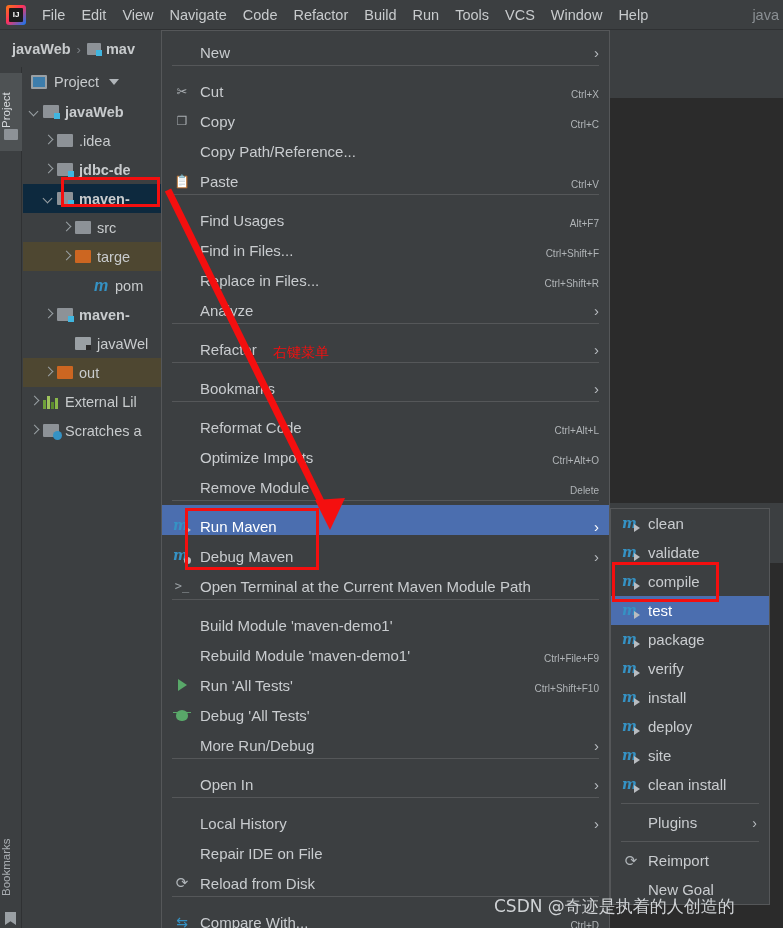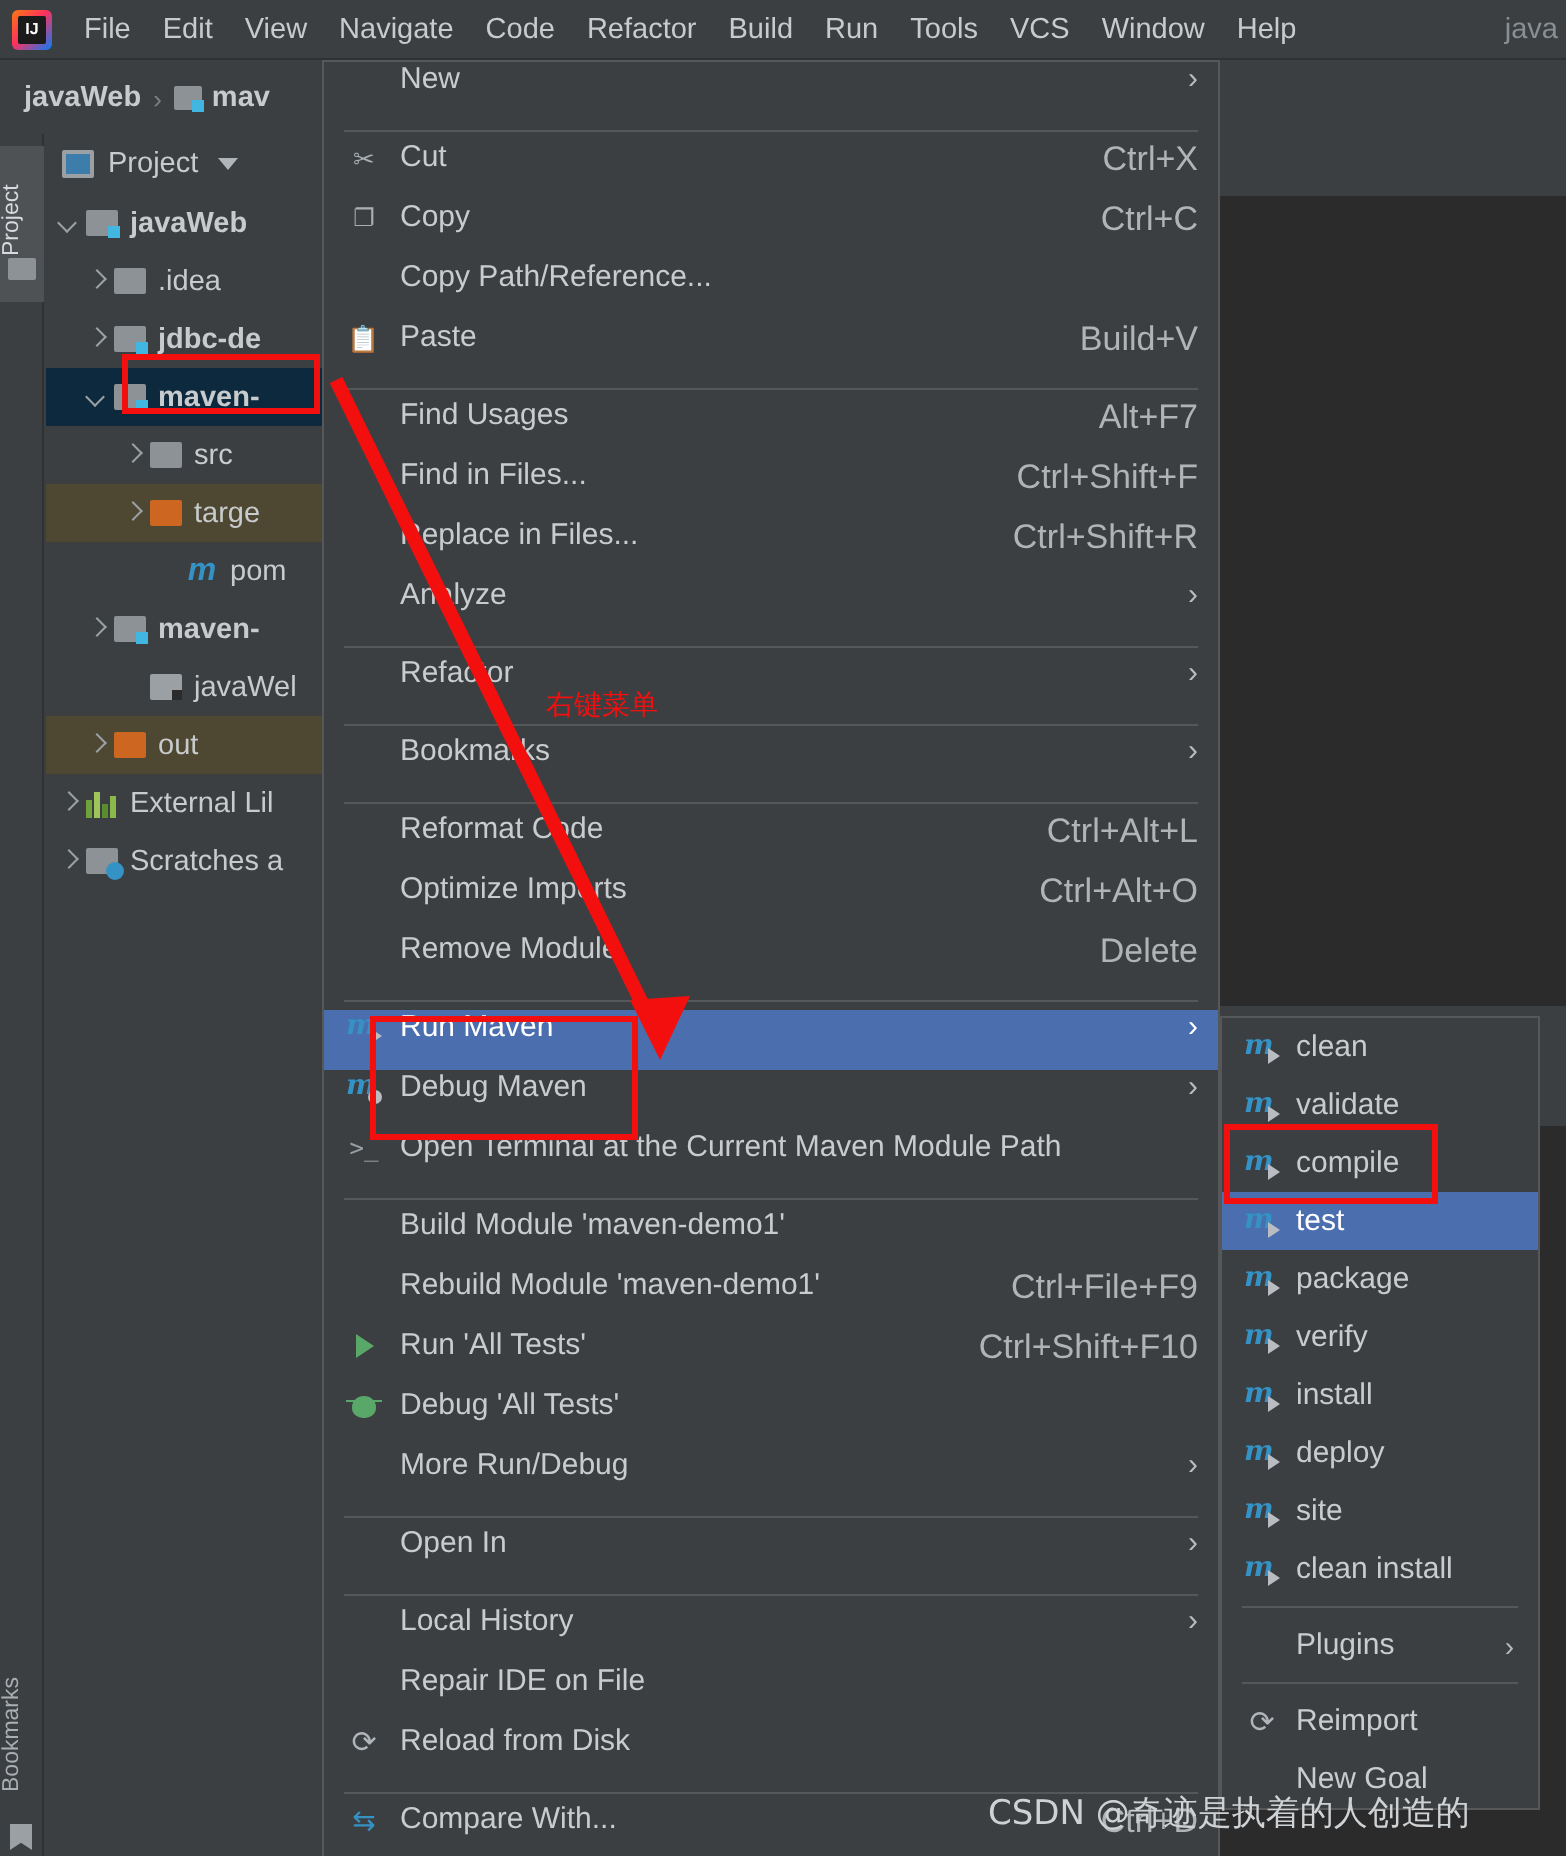--- a/index.html
+++ b/index.html
@@ -182,32 +182,32 @@
   #editor-lower { background: #3c3f41; height: 60px; }
   #editor-lower2 { background: #2b2b2b; height: 40px; }
 
   
   #ctx-menu {
     position: absolute; left: 161px; top: 30px; width: 449px;
     background: #3c3f41; border: 1px solid #555759;
     z-index: 20;
   }
   .mi {
-    height: 30px; display: flex; align-items: flex-start;
+    height: 30px; display: flex; align-items: flex-end;
     padding-left: 10px; padding-right: 10px;
     font-size: 15px; color: #c9cccf; white-space: nowrap; position: relative;
   }
   .mi.sel { background: #4b6eaf; color: #ffffff; }
   .mi-icon {
     width: 20px; height: 18px; flex: 0 0 auto; margin-right: 8px;
     display: flex; align-items: center; justify-content: center;
     font-size: 13px; color: #a9aeb2;
   }
   .mi-label { flex: 0 0 auto; }
-  .mi-accel { margin-left: auto; color: #b0b4b7; font-size: 17px; padding-left: 24px; }
+  .mi-accel { margin-left: auto; color: #b0b4b7; font-size: 10px; padding-left: 24px; }
   .mi-arrow { margin-left: auto; color: #b8bcc0; font-size: 15px; padding-left: 20px; }
   .mi.sel .mi-arrow { color: #ffffff; }
   .msep { height: 1px; background: #555759; margin: 4px 10px; }
 
   
   .m-icon {
     position: relative; width: 18px; height: 16px;
   }
   .m-icon b {
     color: #3592c4; font-family: "DejaVu Serif", serif; font-style: italic;
@@ -421,21 +421,21 @@
     </div>
     <div class="mi">
       <span class="mi-icon"></span>
       <span class="mi-label">Copy Path/Reference...</span>
     </div>
     <div class="mi">
       <span class="mi-icon">
         <span style="font-size:13px">📋</span>
       </span>
       <span class="mi-label">Paste</span>
-      <span class="mi-accel">Build+V</span>
+      <span class="mi-accel">Ctrl+V</span>
     </div>
     <div class="msep"></div>
     <div class="mi">
       <span class="mi-icon"></span>
       <span class="mi-label">Find Usages</span>
       <span class="mi-accel">Alt+F7</span>
     </div>
     <div class="mi">
       <span class="mi-icon"></span>
       <span class="mi-label">Find in Files...</span>

